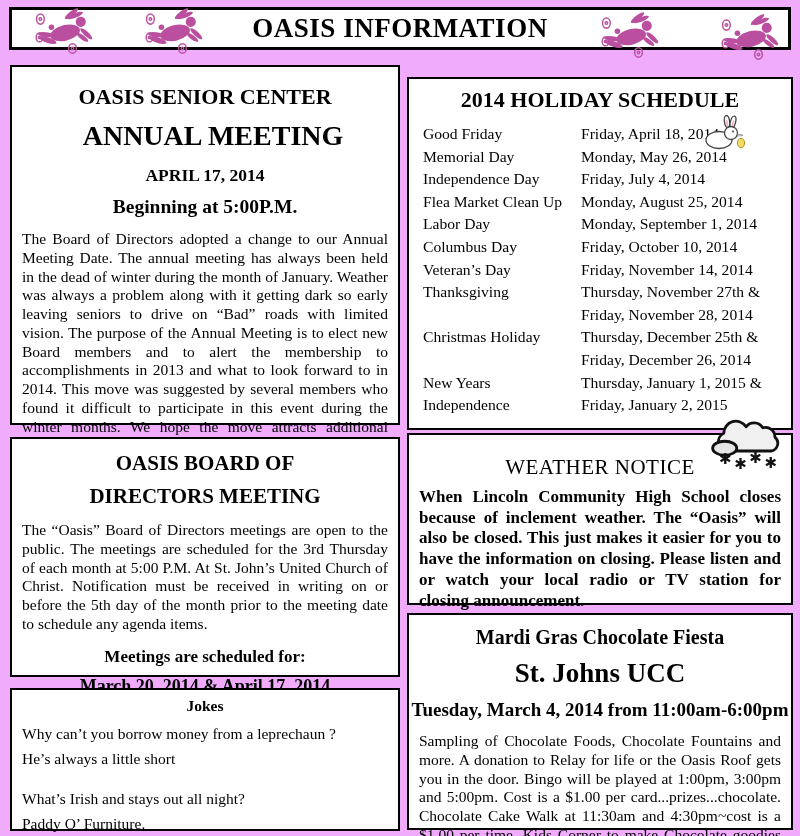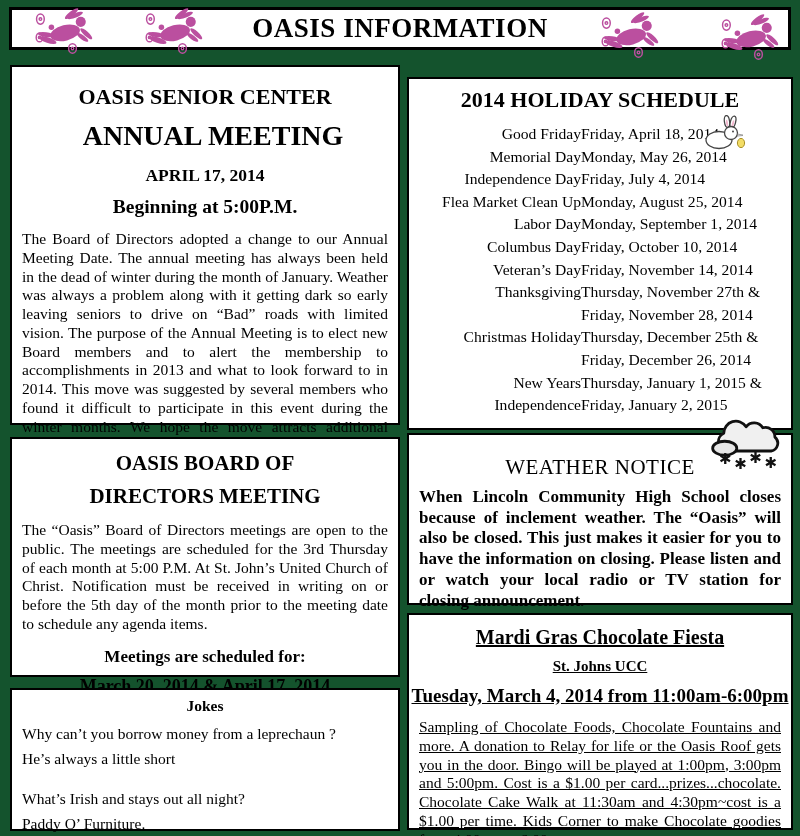--- a/index.html
+++ b/index.html
@@ -1,21 +1,21 @@
 <!DOCTYPE html>
 <html><head>
 <meta charset="utf-8">
 <style>
   html, body { margin:0; padding:0; background:#ffffff; }
   body {
     width:800px; height:836px;
     font-family:"Liberation Serif", serif;
     color:#000;
   }
-  .page { position:relative; width:800px; height:836px; background:#14532d; overflow:hidden; }
+  .page { position:relative; width:800px; height:836px; background:#f0abfc; overflow:hidden; }
 
   
   .header-box {
     position:absolute; left:9px; top:7px; width:776px; height:37px;
     border:3px solid #000; background:#fff;
   }
   .header-title {
     margin:0; text-align:center; line-height:37px;
     font-size:27px; font-weight:bold; letter-spacing:0.5px;
   }
@@ -25,39 +25,39 @@
   .rabbit.r3 { left:588px; top:1px; }
   .rabbit.r4 { left:708px; top:3px; }
 
   
   .box { position:absolute; border:2px solid #000; background:#fff; box-sizing:border-box; }
   .box-a { left:10px;  top:65px;  width:390px; height:360px; }
   .box-b { left:10px;  top:437px; width:390px; height:240px; }
   .box-c { left:10px;  top:688px; width:390px; height:143px; }
   .box-d { left:407px; top:77px;  width:386px; height:353px; }
   .box-e { left:407px; top:433px; width:386px; height:172px; }
-  .box-f { left:407px; top:613px; width:386px; height:217px;text-decoration:underline; }
+  .box-f { left:407px; top:613px; width:386px; height:217px; }
 
   .ctr { text-align:center; font-weight:bold; }
   .body-text {
     margin:12px 10px 0 10px; text-align:justify;
     font-size:15.5px; line-height:1.21;
   }
 
   
   .box-a .t1 { margin-top:17px; font-size:22px; }
   .box-a .t2 { margin-top:10px; font-size:28px;margin-left:16px; }
   .box-a .t3 { margin-top:13px; font-size:17.5px; }
   .box-a .t4 { margin-top:10px; font-size:19.5px;text-align:center; }
 
   
   .box-d .t1 { margin-top:8px; font-size:22px; }
   .sched { margin:10px 0 0 14px; }
   .sched-row { display:flex; font-size:15.6px; line-height:22.6px; }
-  .sched-name { width:158px; flex:none;text-align:right; }
+  .sched-name { width:158px; flex:none; }
   .sched-dates { flex:1; }
   .bunny { position:absolute; top:36px; right:44px; width:44px; height:36px; }
 
   
   .box-b .t1 { margin-top:12px; font-size:21px; }
   .box-b .t2 { margin-top:8px;  font-size:21px; }
   .box-b .label { margin-top:13px; font-size:17px; }
   .box-b .dates { margin-top:9px;  font-size:18px; }
 
   
@@ -74,21 +74,21 @@
   .snowflakes span:nth-child(4) { transform:translateY(4px); }
 
   
   .box-c .t1 { margin-top:7px; font-size:15.5px; }
   .jokes { margin:6px 10px 0 10px; font-size:15.5px; }
   .joke { margin-bottom:15px; }
   .joke div { line-height:25px; }
 
   
   .box-f .t1 { margin-top:11px; font-size:20px; }
-  .box-f .t2 { margin-top:9px;  font-size:15px; }
+  .box-f .t2 { margin-top:9px;  font-size:27px; }
   .box-f .t3 { margin-top:10px; font-size:19px; }
   .box-f .body-text { margin-top:11px; }
 
   .defs-holder { position:absolute; width:0; height:0; overflow:hidden; }
 </style>
 </head>
 <body>
 
 <svg class="defs-holder" aria-hidden="true">
   <defs>

